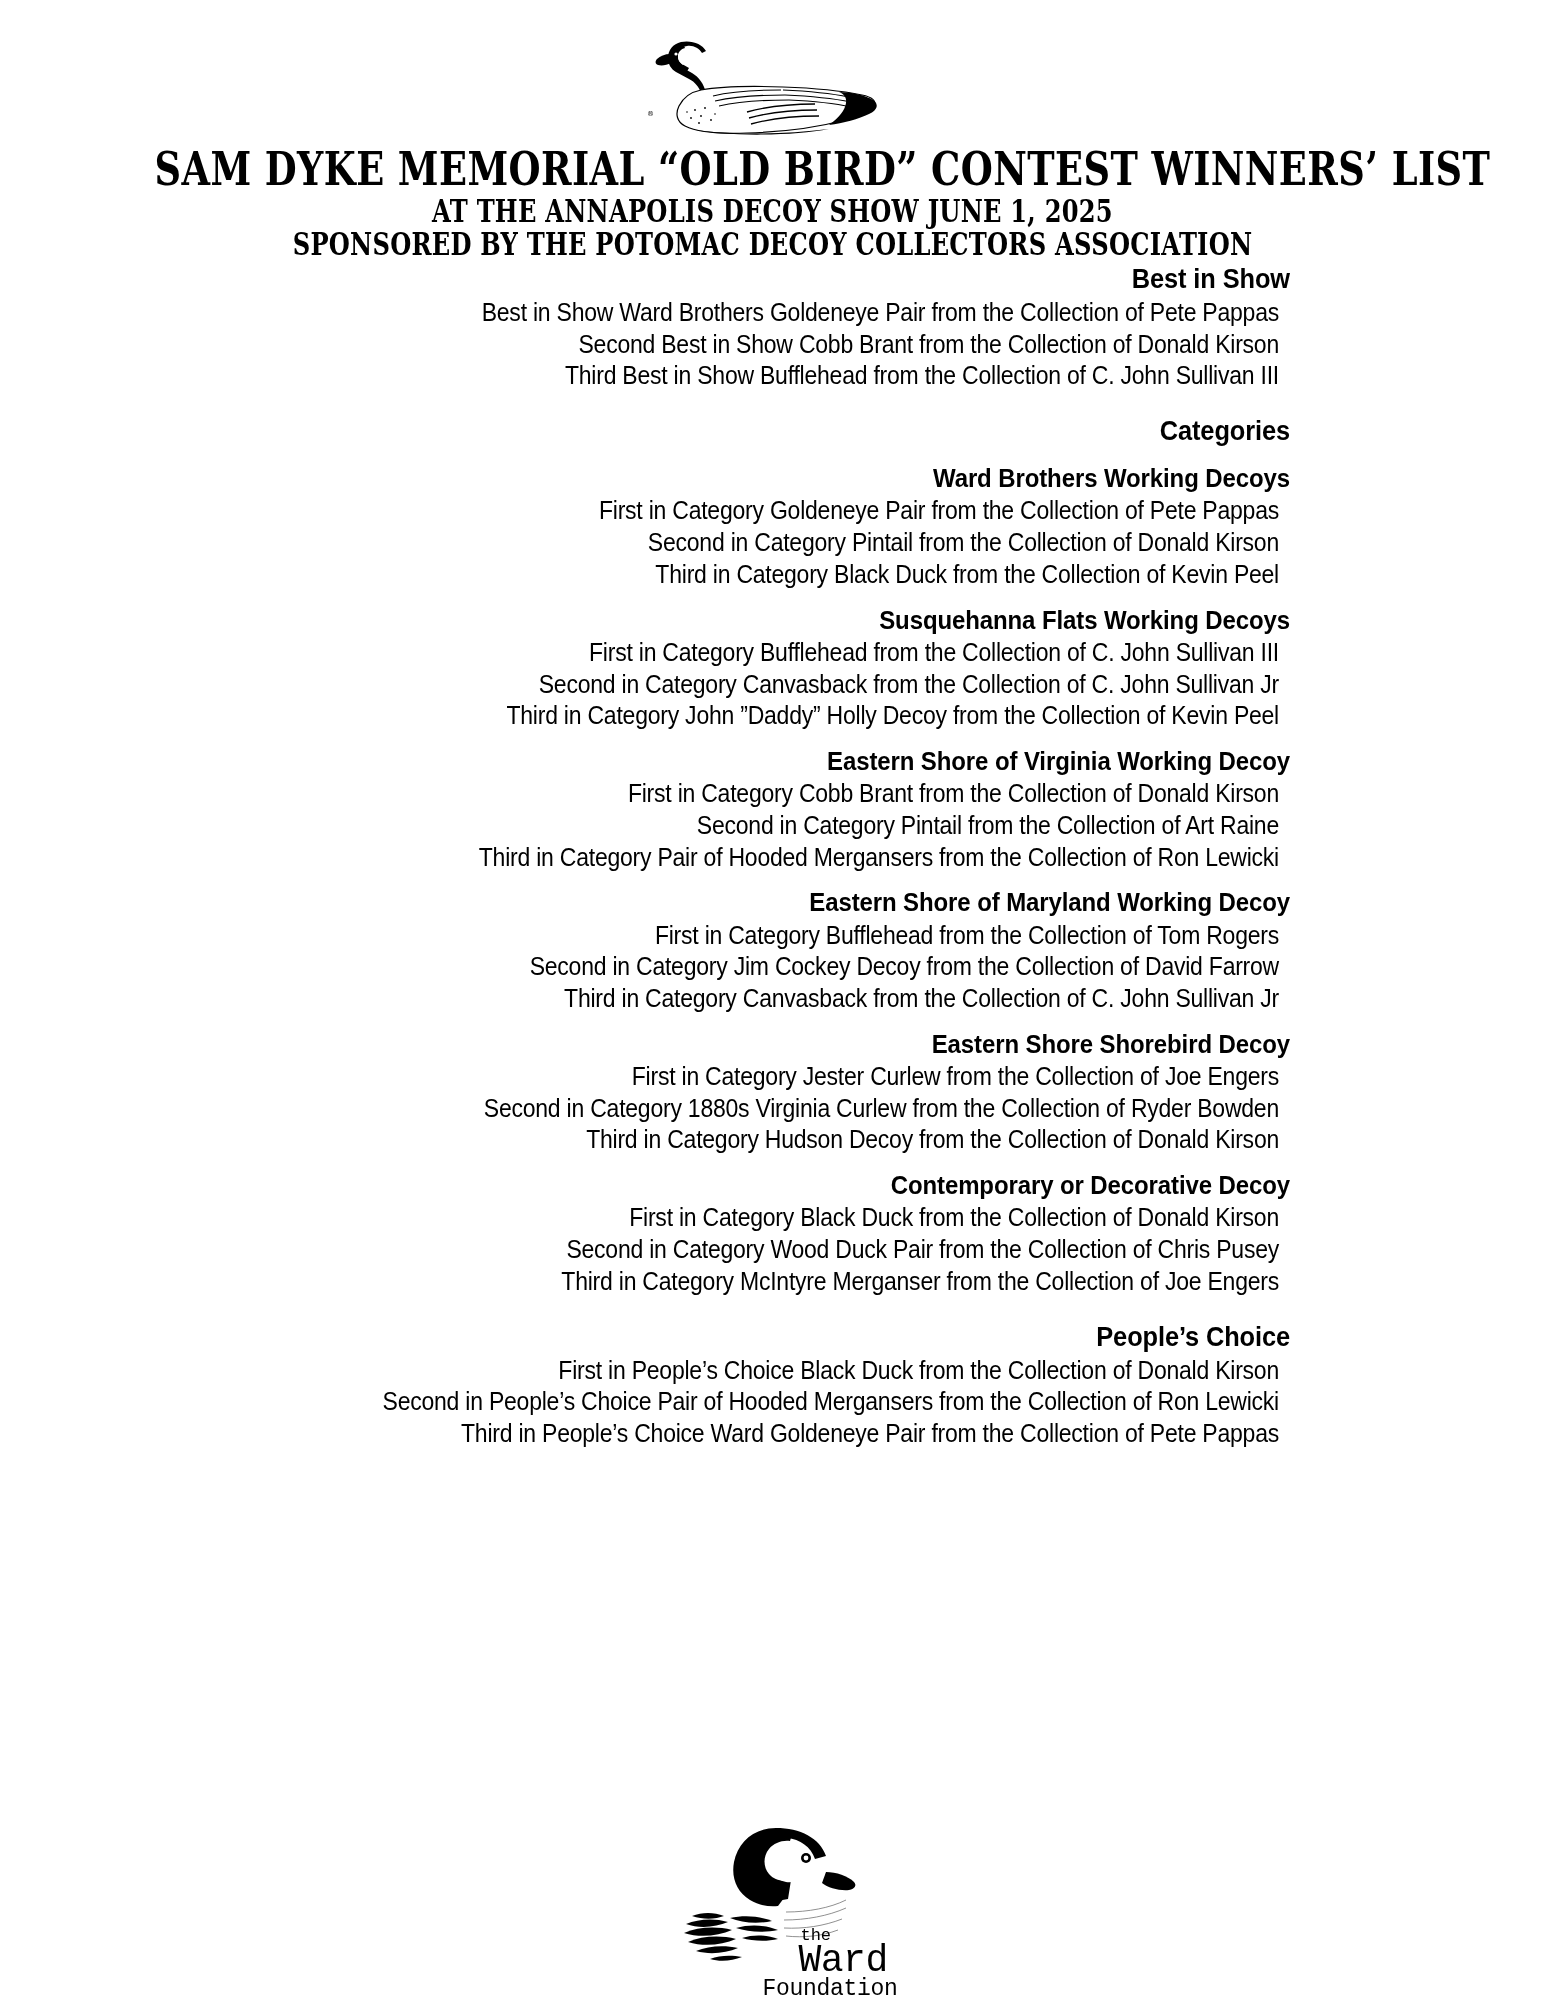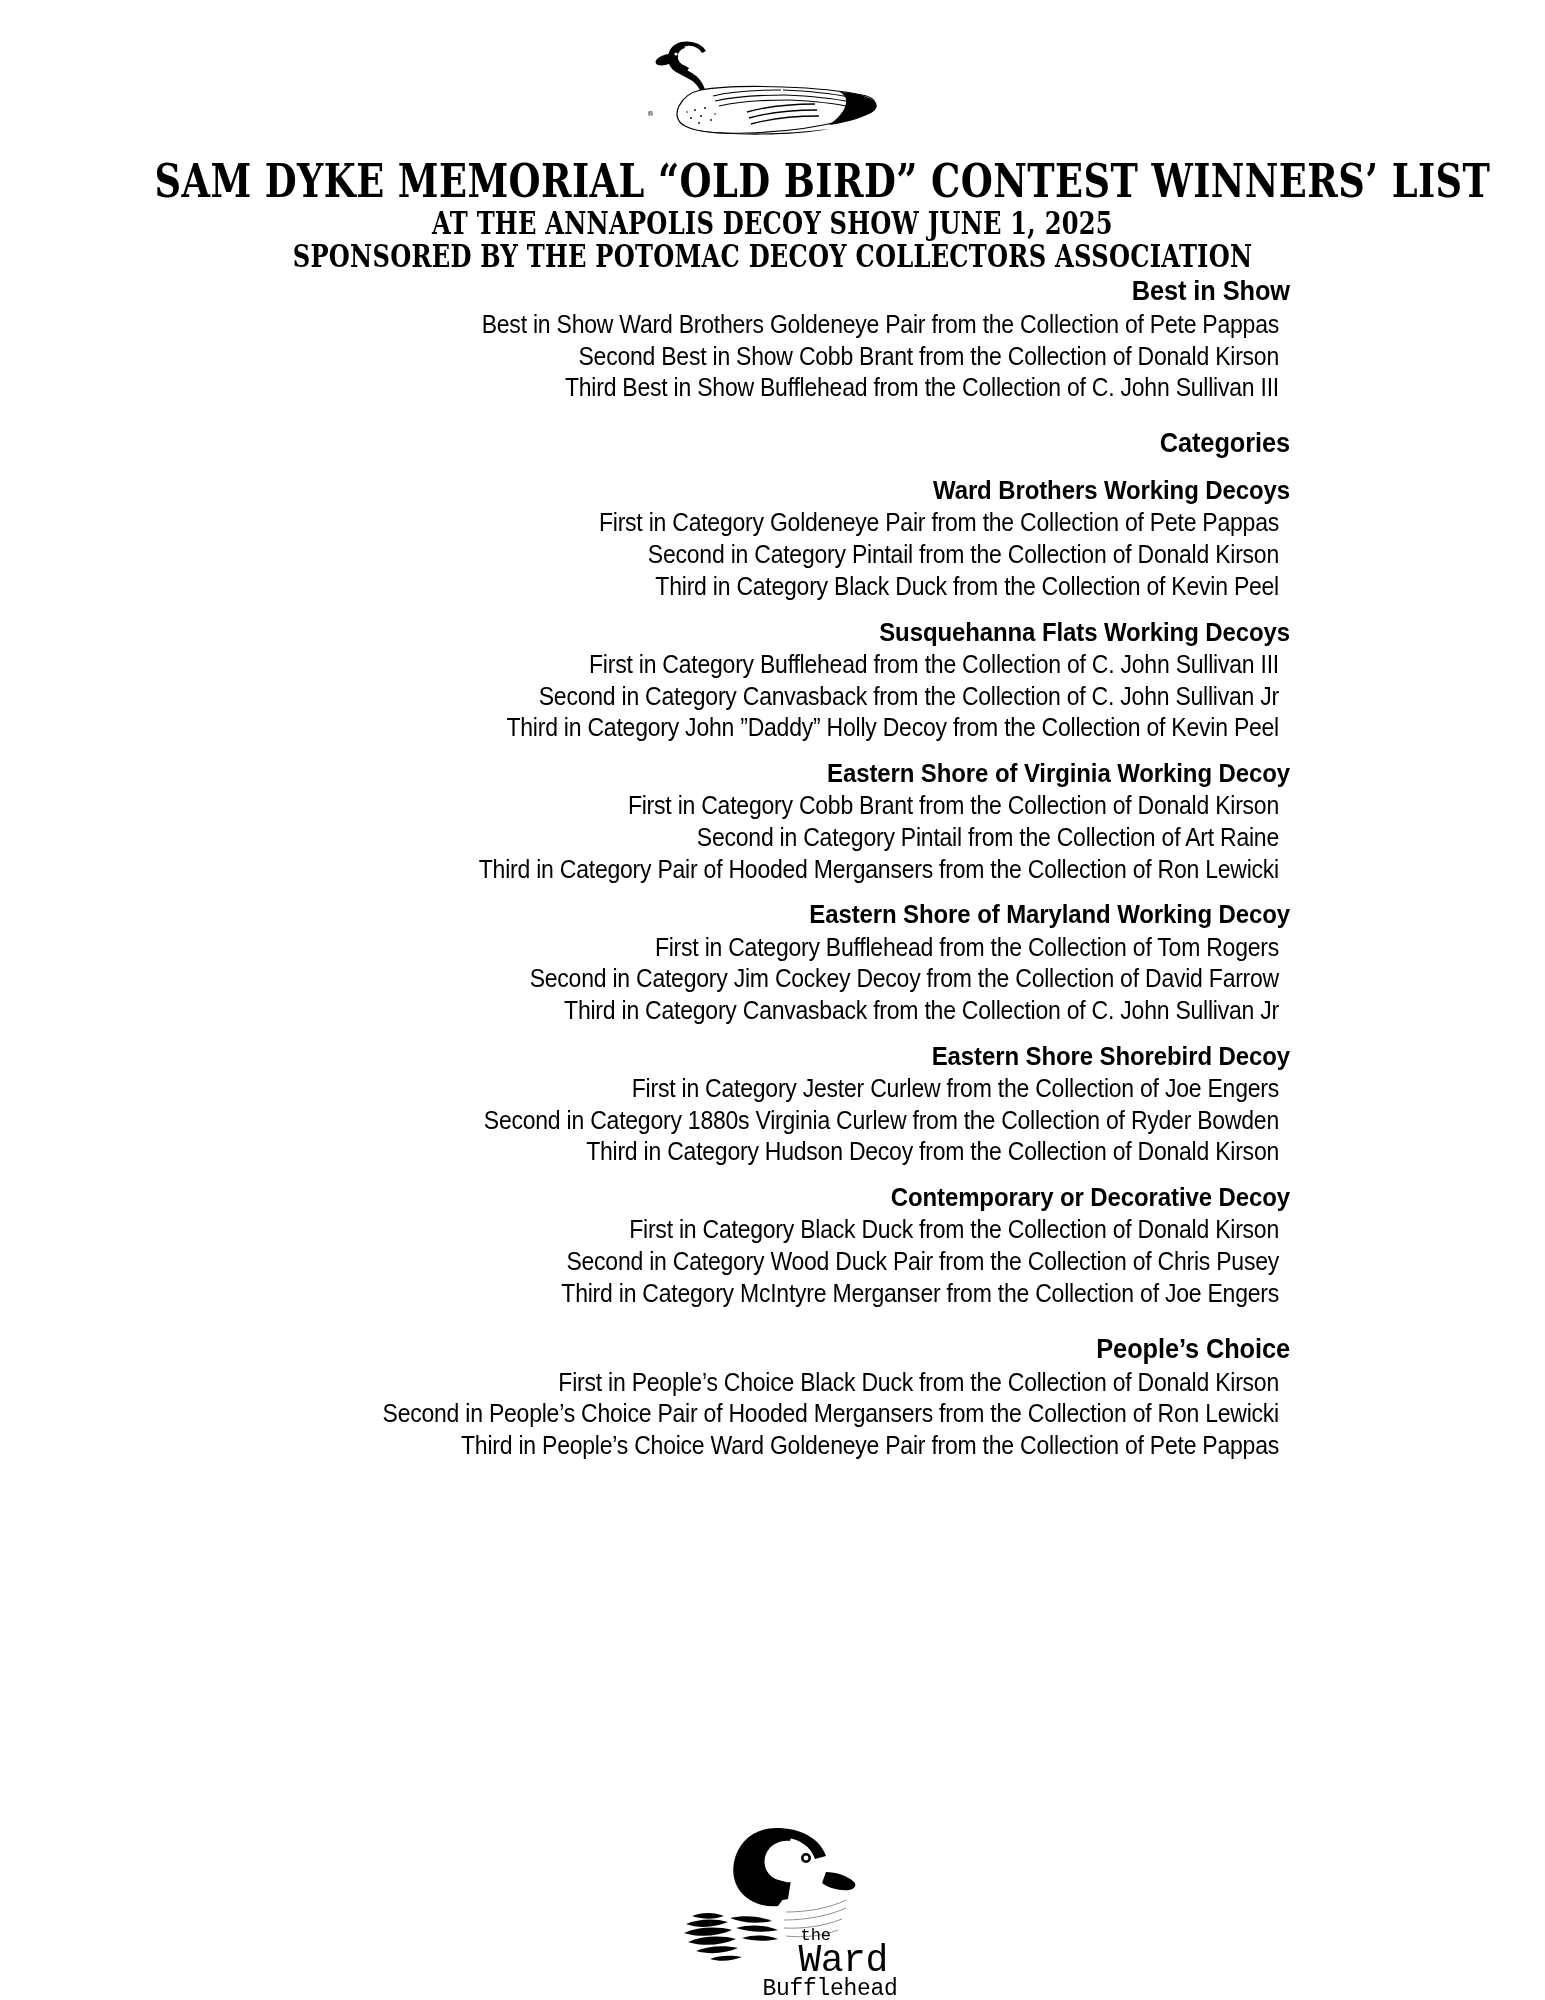--- a/index.html
+++ b/index.html
@@ -29,21 +29,21 @@
     margin-top: 30px;
     width: 260px;
     height: 108px;
     display: block;
   }
 
   
   .title-block {
     text-align: center;
     width: 100%;
-    margin-top: 20px;
+    margin-top: 8px;
   }
   .doc-title {
     font-family: "DejaVu Serif", "Liberation Serif", serif;
     font-weight: 700;
     font-size: 46px;
     line-height: 1.02;
     letter-spacing: 0.5px;
     transform: scaleX(0.80);
     transform-origin: center;
     white-space: nowrap;
@@ -308,18 +308,18 @@
             <path d="M128 92 C150 92 172 88 188 80"></path>
             <path d="M126 100 C148 100 170 96 188 88"></path>
             <path d="M126 108 C146 109 166 106 184 99"></path>
             <path d="M128 116 C146 118 164 116 180 110"></path>
           </g>
         </g>
       </svg>
       <div class="logo-words">
         <span class="logo-the">the</span>
         <span class="logo-ward">Ward</span>
-        <span class="logo-foundation">Bufflehead</span>
+        <span class="logo-foundation">Foundation</span>
       </div>
     </div>
   </div>
 
 </div>
 
 </body></html>

